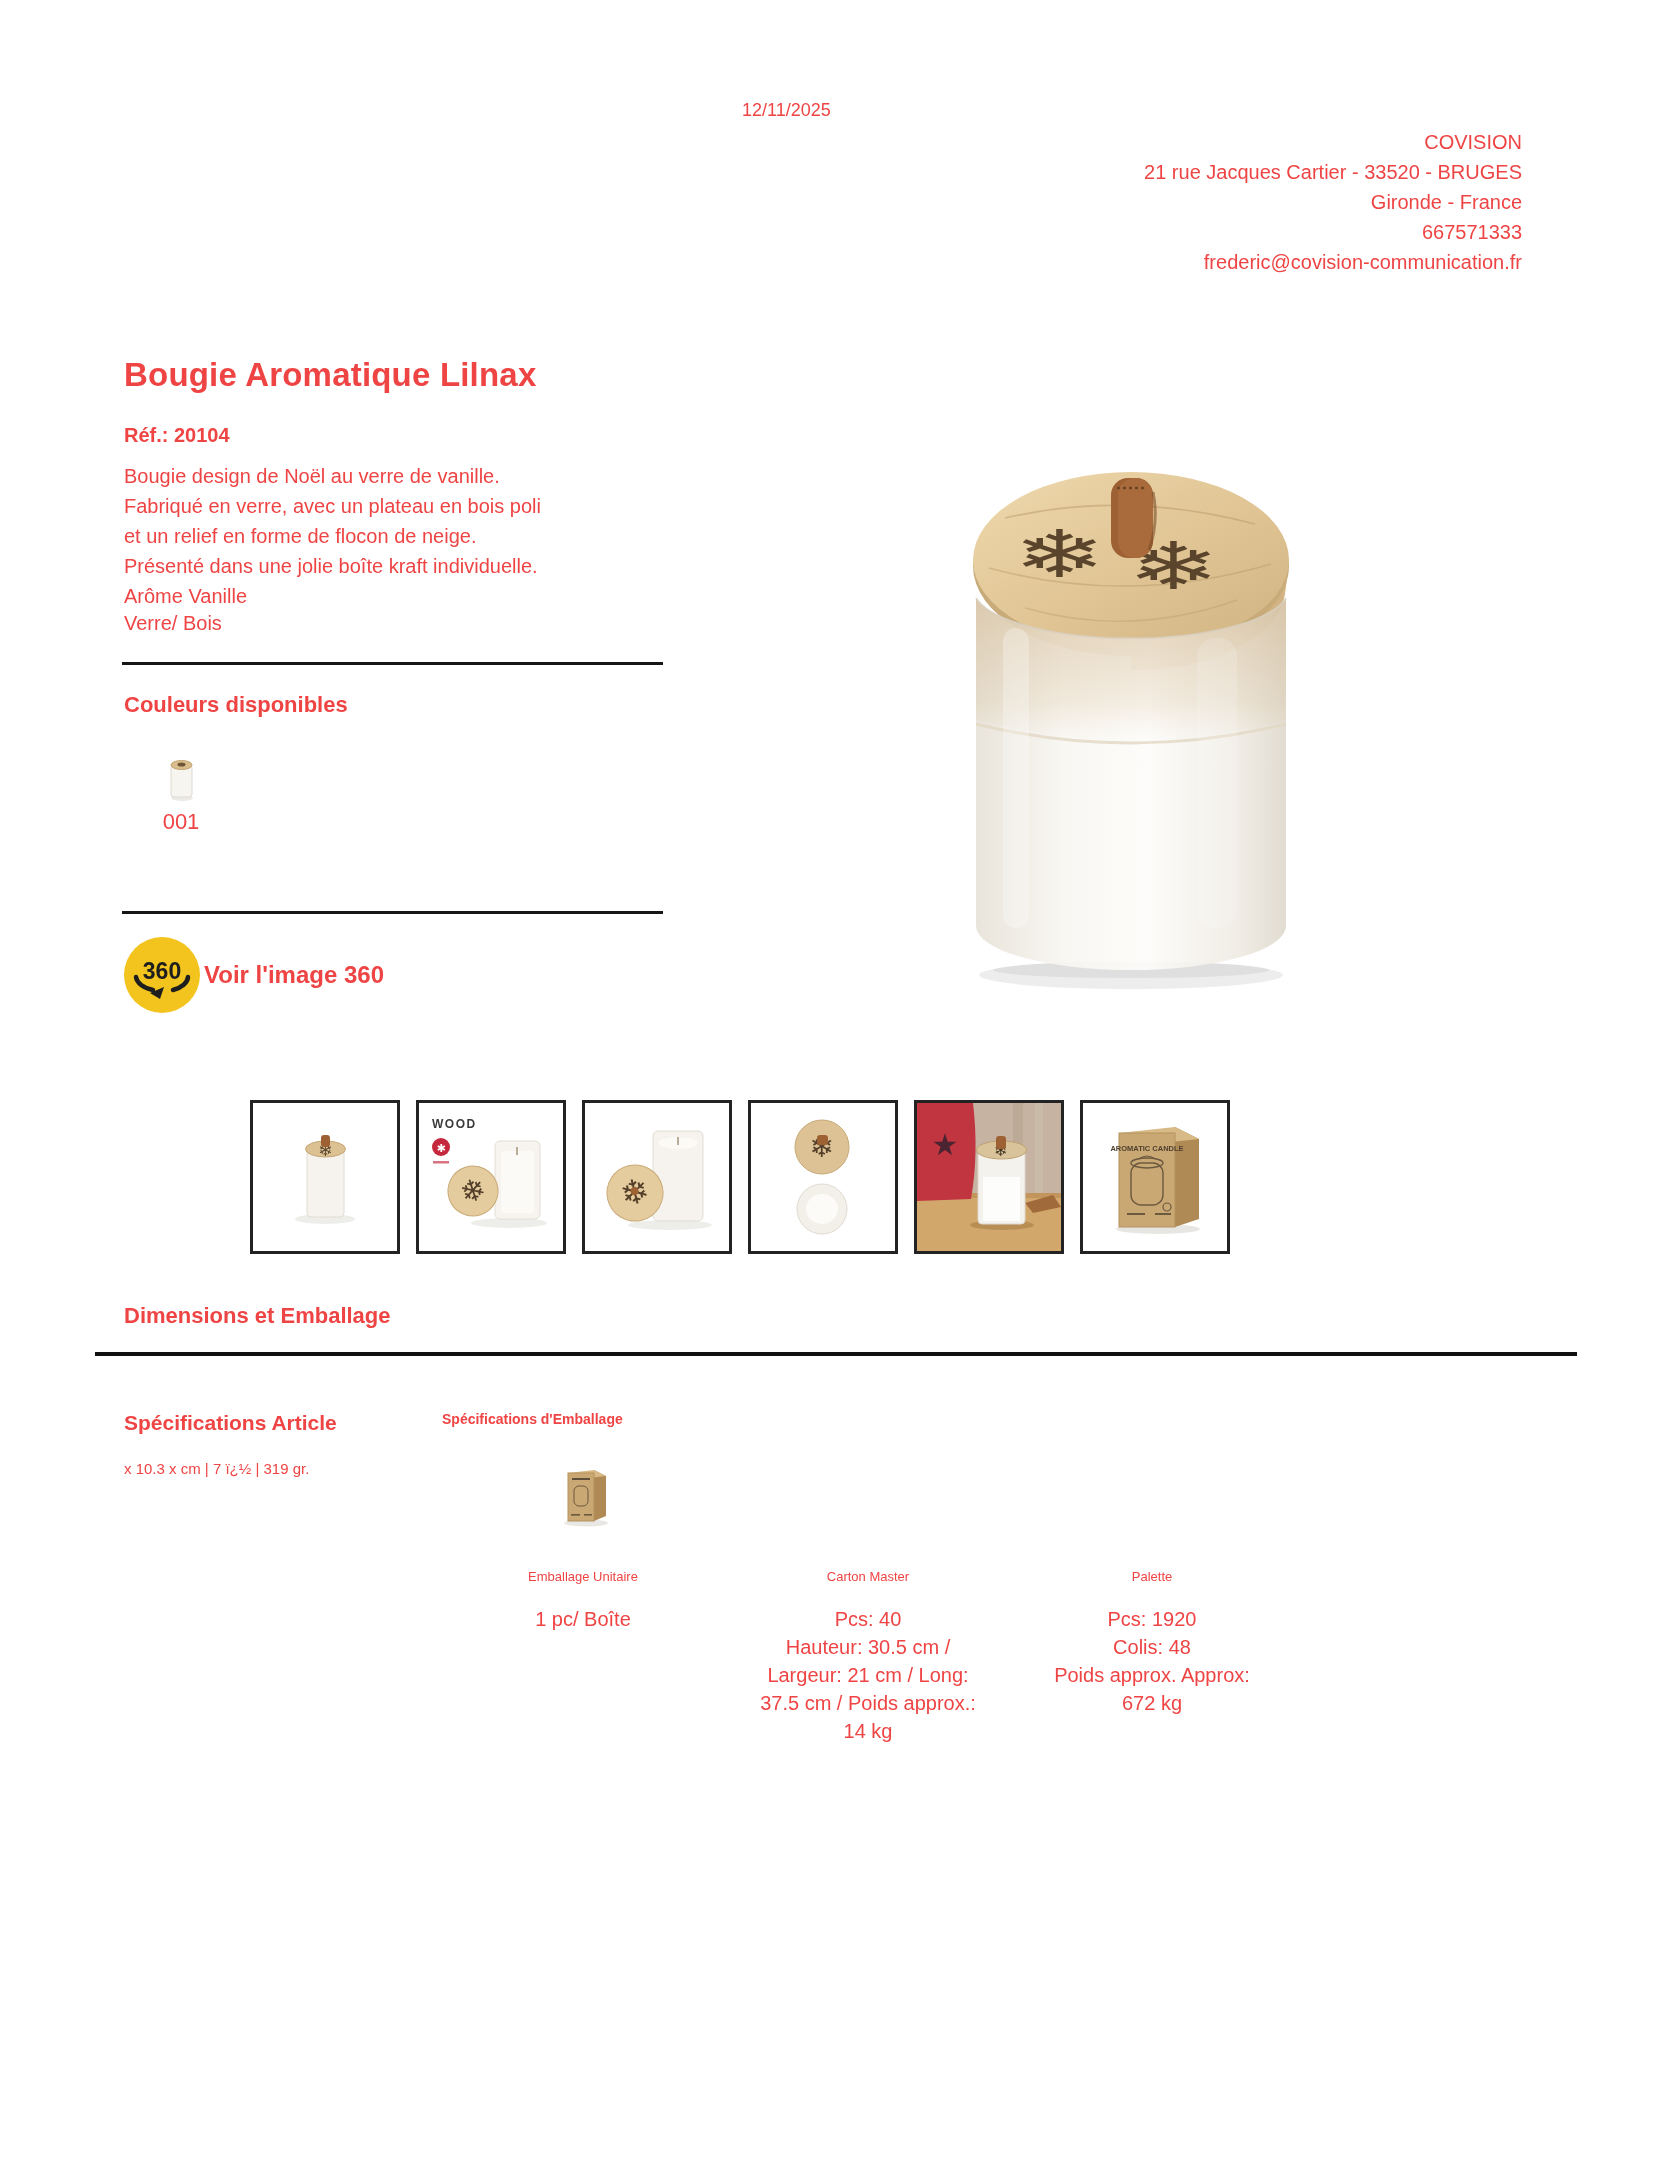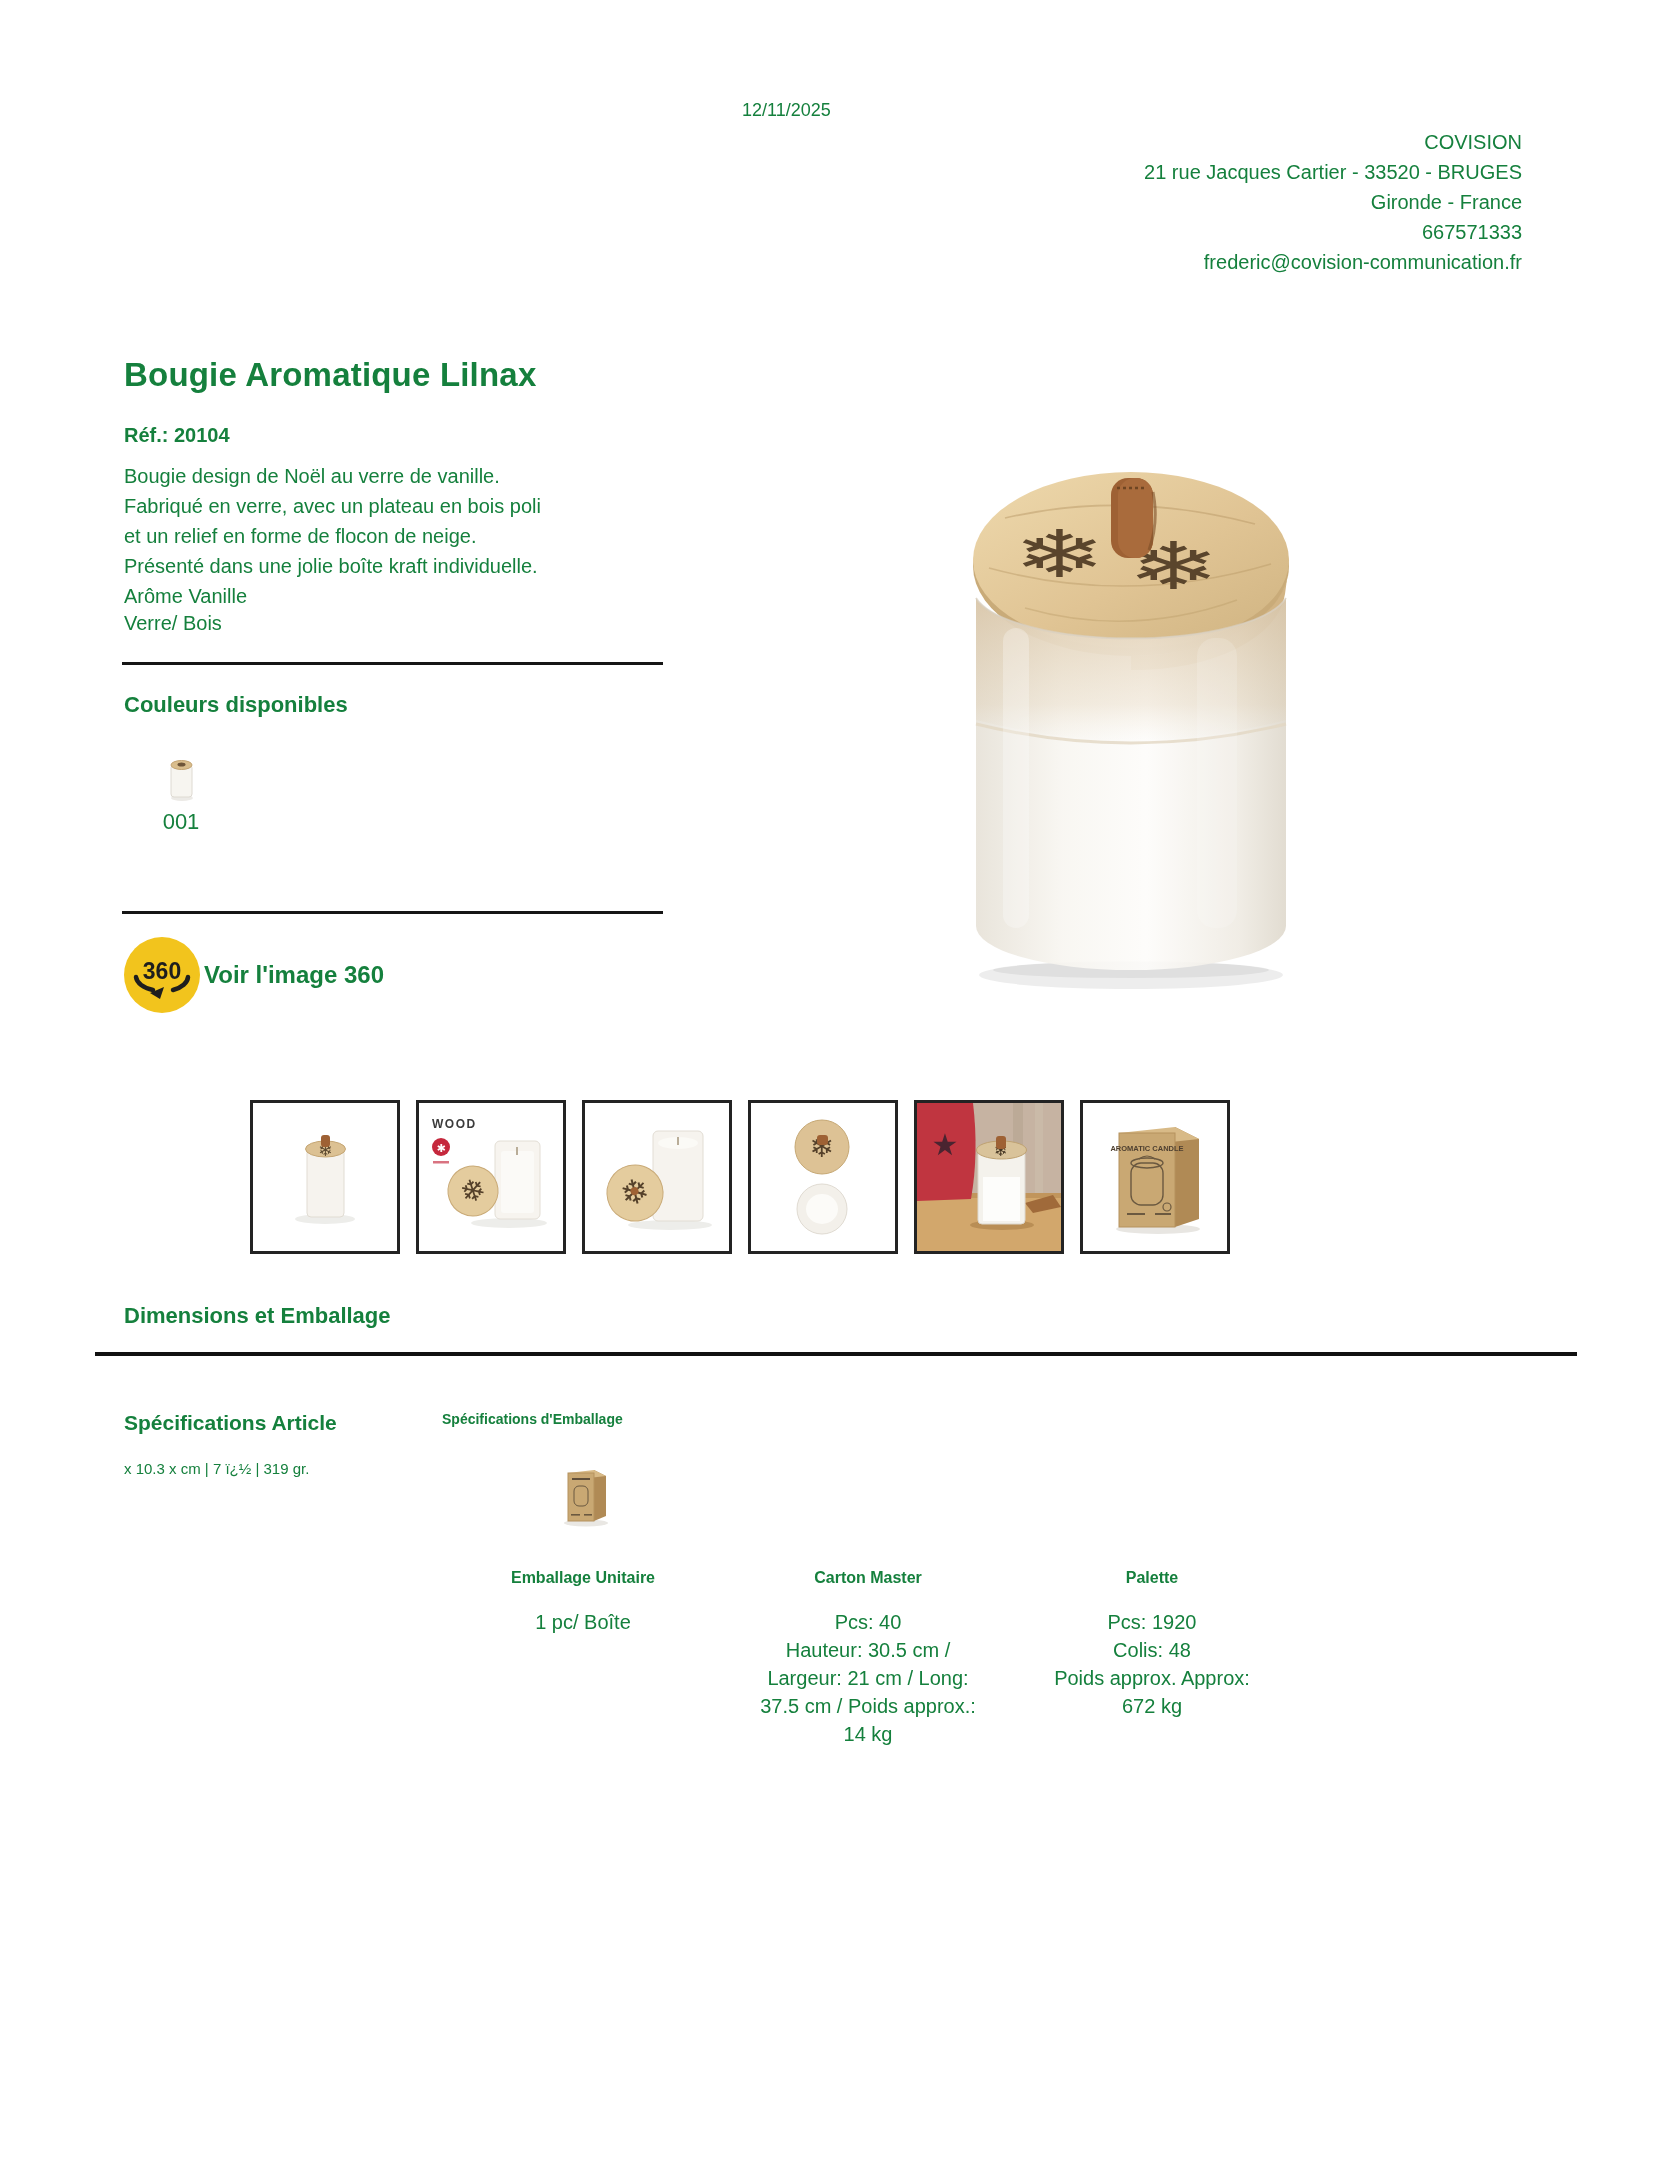--- a/index.html
+++ b/index.html
@@ -1,17 +1,17 @@
 <!DOCTYPE html>
 <html><head>
 <meta charset="utf-8">
 <style>
   html,body{margin:0;padding:0;background:#ffffff;}
   .page{position:relative;width:1670px;height:2160px;background:#fff;overflow:hidden;
-        font-family:"Liberation Sans","DejaVu Sans",sans-serif;color:#15803d;}
+        font-family:"Liberation Sans","DejaVu Sans",sans-serif;color:#ef4444;}
   .abs{position:absolute;}
 
   .date{top:100px;left:742px;font-size:18px;}
   .company{top:127px;right:148px;text-align:right;font-size:20px;line-height:30px;}
 
   .title{top:356px;left:124px;font-size:33px;font-weight:bold;letter-spacing:.2px;}
   .ref{top:424px;left:124px;font-size:20px;font-weight:bold;}
   .desc{top:461px;left:124px;font-size:20px;line-height:30px;}
   .materials{top:612px;left:124px;font-size:20px;}
 
@@ -35,21 +35,21 @@
   .thumb svg{display:block;}
 
   .dim-heading{top:1303px;left:124px;font-size:22px;font-weight:bold;}
   .spec-art-heading{top:1411px;left:124px;font-size:21px;font-weight:bold;}
   .spec-pack-heading{top:1411px;left:442px;font-size:14px;font-weight:bold;}
   .spec-line{top:1460px;left:124px;font-size:15px;}
   .pack-box-icon{top:1466px;left:556px;width:58px;height:62px;}
 
   .pack-col{top:1569px;width:300px;text-align:center;}
   .pc1{left:433px}.pc2{left:718px}.pc3{left:1002px}
-  .pack-col .hdr{font-size:16px;font-weight:bold;}
+  .pack-col .hdr{font-size:13px;font-weight:normal;}
   .pack-col .vals{margin-top:21px;font-size:20px;line-height:28px;}
 </style>
 </head>
 <body>
 
 <div class="page">
 
   <div class="abs date">12/11/2025</div>
   <div class="abs company">
     <div>COVISION</div>

